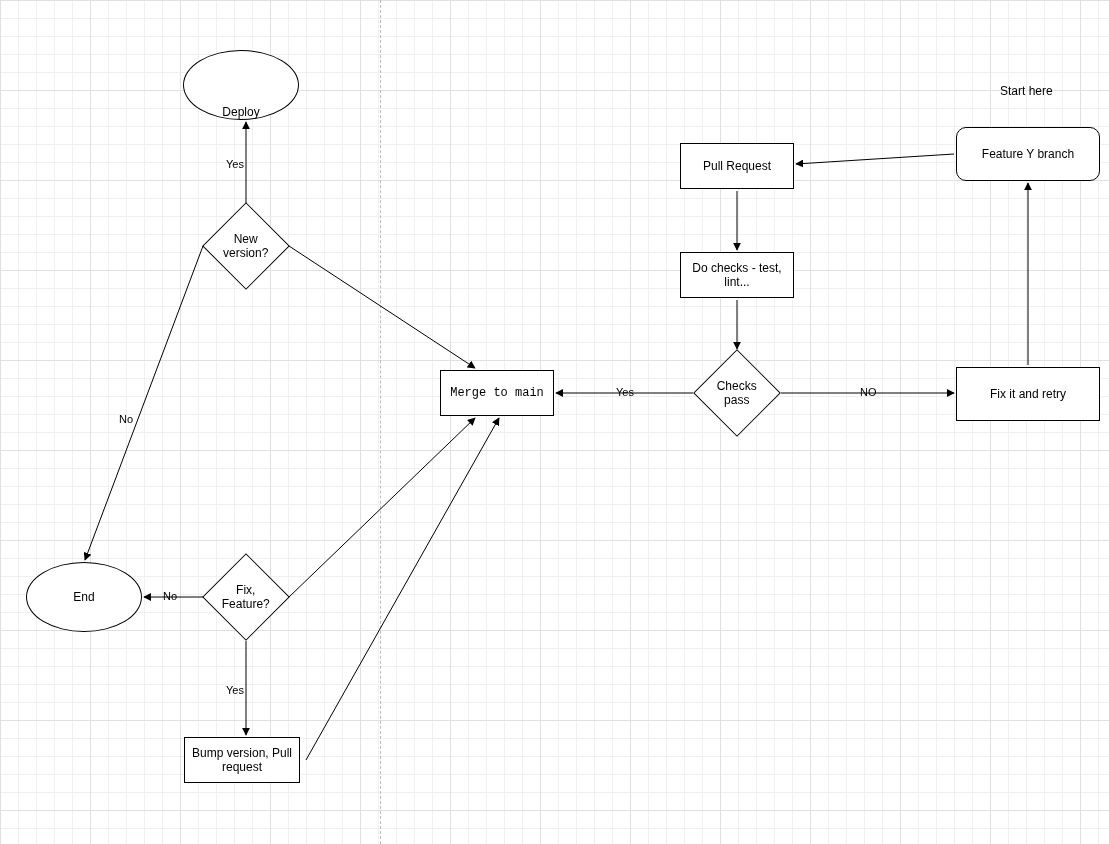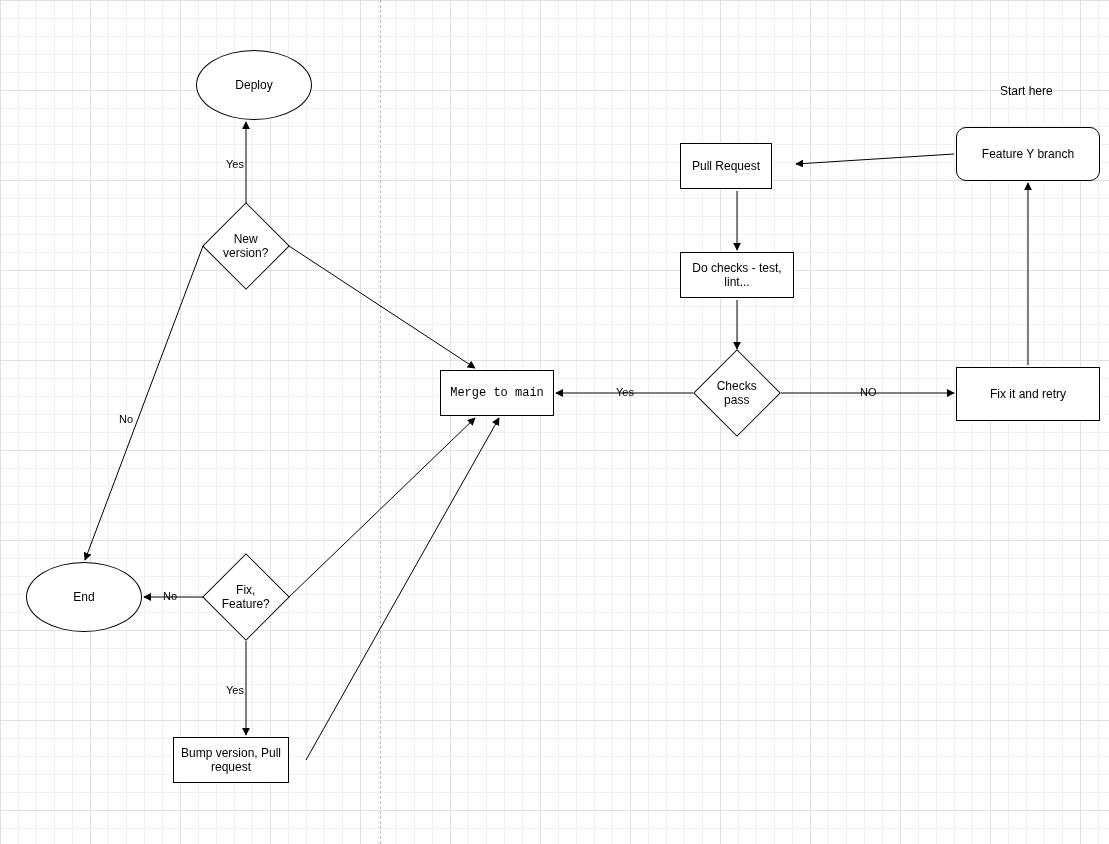--- a/index.html
+++ b/index.html
@@ -27,53 +27,53 @@
 </head>
 <body>
 <div class="canvas">
 
 <div class="grid-minor"></div>
 <div class="grid-major"></div>
 <div class="divider"></div>
 
 <div class="free-label" style="left:1000px;top:84px;">Start here</div>
 
-<div class="node ellipse" style="left:196px;top:50px;width:116px;height:70px;">
+<div class="node ellipse" style="left:183px;top:50px;width:116px;height:70px;align-items:flex-end;">
   <span>Deploy</span>
 </div>
 
 <div class="node diamond" style="left:215px;top:215px;width:62px;height:62px;">
   <span>New version?</span>
 </div>
 
 <div class="node ellipse" style="left:26px;top:562px;width:116px;height:70px;align-items:center;">
   <span>End</span>
 </div>
 
 <div class="node diamond" style="left:215px;top:566px;width:62px;height:62px;">
   <span>Fix, Feature?</span>
 </div>
 
-<div class="node" style="left:173px;top:737px;width:116px;height:46px;padding:0 4px;">
+<div class="node" style="left:184px;top:737px;width:116px;height:46px;padding:0 4px;">
   <span>Bump version, Pull request</span>
 </div>
 
 <div class="node" style="left:440px;top:370px;width:114px;height:46px;font-family:Liberation Mono, monospace;">
   <span>Merge to main</span>
 </div>
 
 <div class="node diamond" style="left:706px;top:362px;width:62px;height:62px;">
   <span>Checks pass</span>
 </div>
 
 <div class="node" style="left:680px;top:252px;width:114px;height:46px;padding:0 4px;align-items:center;">
   <span>Do checks - test, lint...</span>
 </div>
 
-<div class="node" style="left:680px;top:143px;width:92px;height:46px;justify-content:center;">
+<div class="node" style="left:680px;top:143px;width:114px;height:46px;justify-content:center;">
   <span>Pull Request</span>
 </div>
 
 <div class="node rounded" style="left:956px;top:127px;width:144px;height:54px;">
   <span>Feature Y branch</span>
 </div>
 
 <div class="node" style="left:956px;top:367px;width:144px;height:54px;justify-content:center;">
   <span>Fix it and retry</span>
 </div>

